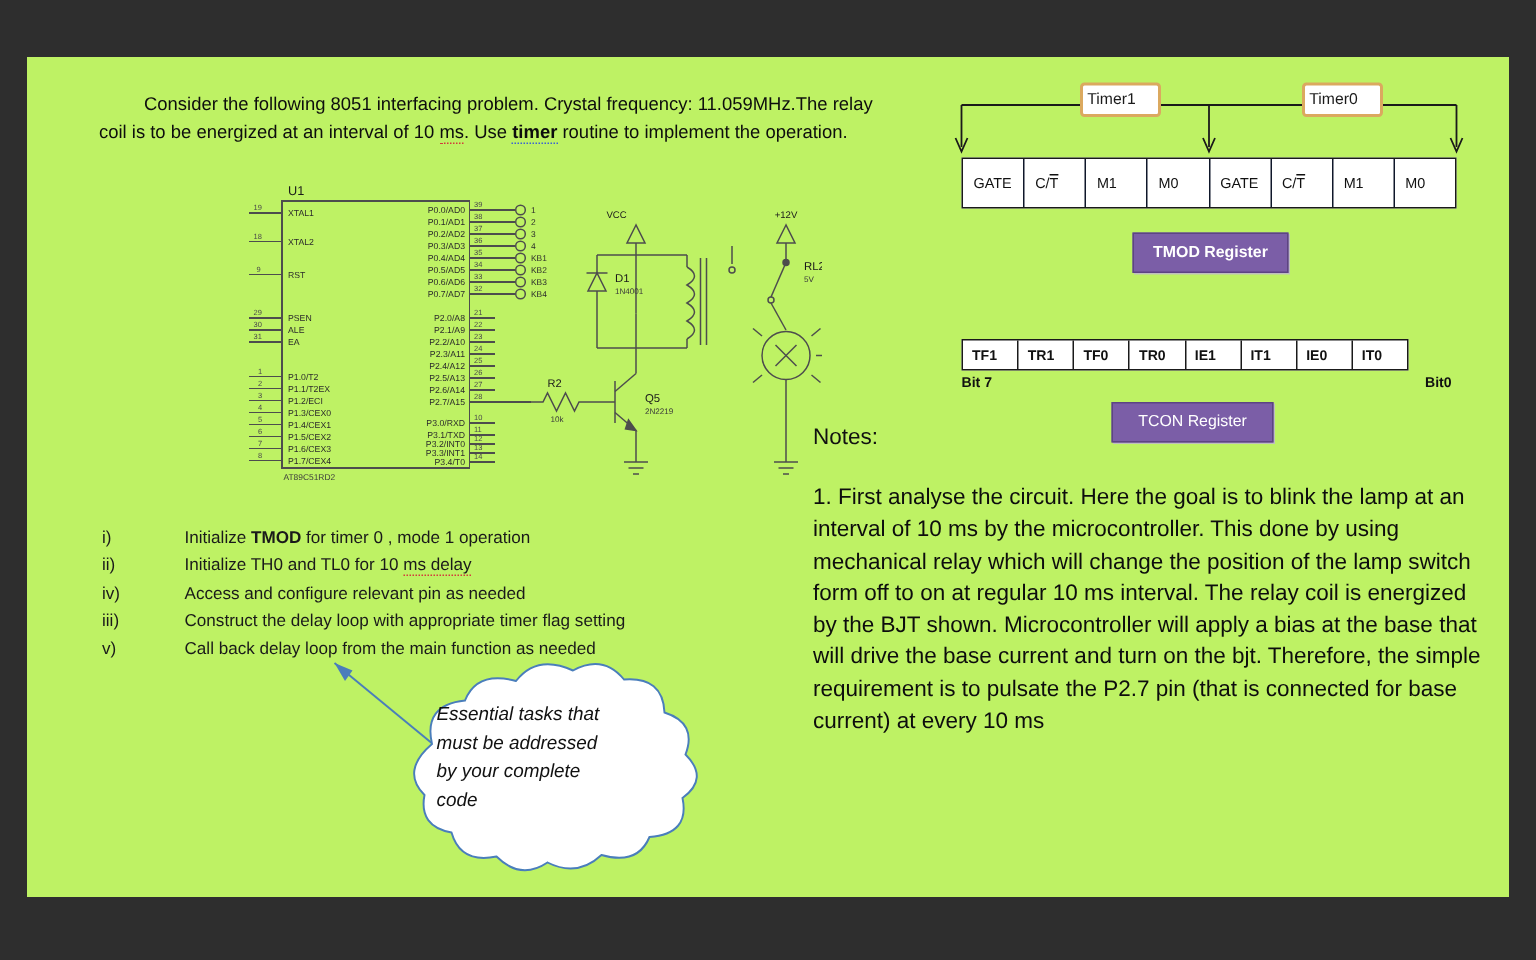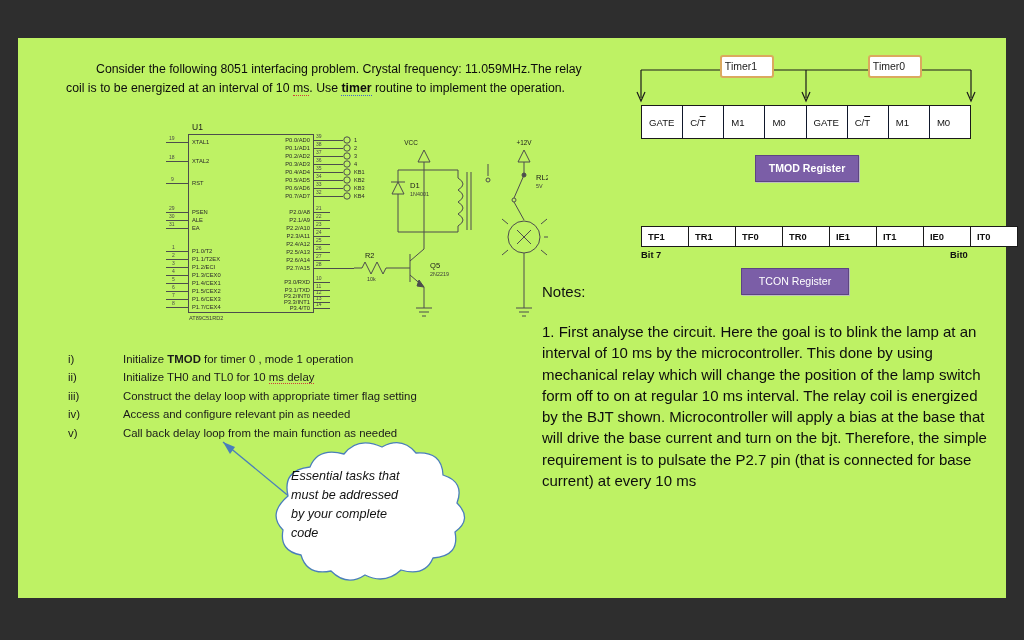--- a/index.html
+++ b/index.html
@@ -56,21 +56,21 @@
   #tmod-table .c{
     flex:1;border-right:1px solid #0f172a;box-sizing:border-box;
     display:flex;align-items:center;font-size:9.6px;color:#111;padding-left:7px;
   }
   #tmod-table .c:last-child{border-right:none;}
   .ovl{text-decoration:overline;}
 
   
   #tconbox{position:absolute;left:605px;top:180px;width:370px;height:90px;}
   #tcon-table{
-    position:absolute;left:18px;top:8px;width:377px;height:21px;
+    position:absolute;left:18px;top:8px;width:298px;height:21px;
     display:flex;border:1px solid #1a1a1a;box-sizing:border-box;background:#fff;
   }
   #tcon-table .c{
     flex:1;border-right:1px solid #1a1a1a;box-sizing:border-box;
     display:flex;align-items:center;font-size:9.4px;color:#111;padding-left:6px;font-weight:bold;
   }
   #tcon-table .c:last-child{border-right:none;}
   .bitlbl{position:absolute;font-size:9.4px;font-weight:bold;color:#111;top:31px;}
 
   .badge{
@@ -339,26 +339,26 @@
   <div id="tasks">
     <div class="row">
       <span class="rn">i)</span>
       <span class="rt"><span>Initialize </span><b>TMOD</b><span> for timer 0 , mode 1 operation</span></span>
     </div>
     <div class="row">
       <span class="rn">ii)</span>
       <span class="rt"><span>Initialize TH0 and TL0 for 10 </span><span class="sp-red">ms delay</span></span>
     </div>
     <div class="row">
+      <span class="rn">iv)</span>
+      <span class="rt">Access and configure relevant pin as needed</span>
+    </div>
+    <div class="row">
       <span class="rn">iii)</span>
       <span class="rt">Construct the delay loop with appropriate timer flag setting</span>
-    </div>
-    <div class="row">
-      <span class="rn">iv)</span>
-      <span class="rt">Access and configure relevant pin as needed</span>
     </div>
     <div class="row">
       <span class="rn">v)</span>
       <span class="rt">Call back delay loop from the main function as needed</span>
     </div>
   </div>
 
   <div id="cloudwrap">
     <svg width="290" height="190" viewBox="0 0 290 190">
       <g stroke="#4a7ebb" stroke-width="1.3" fill="none">

